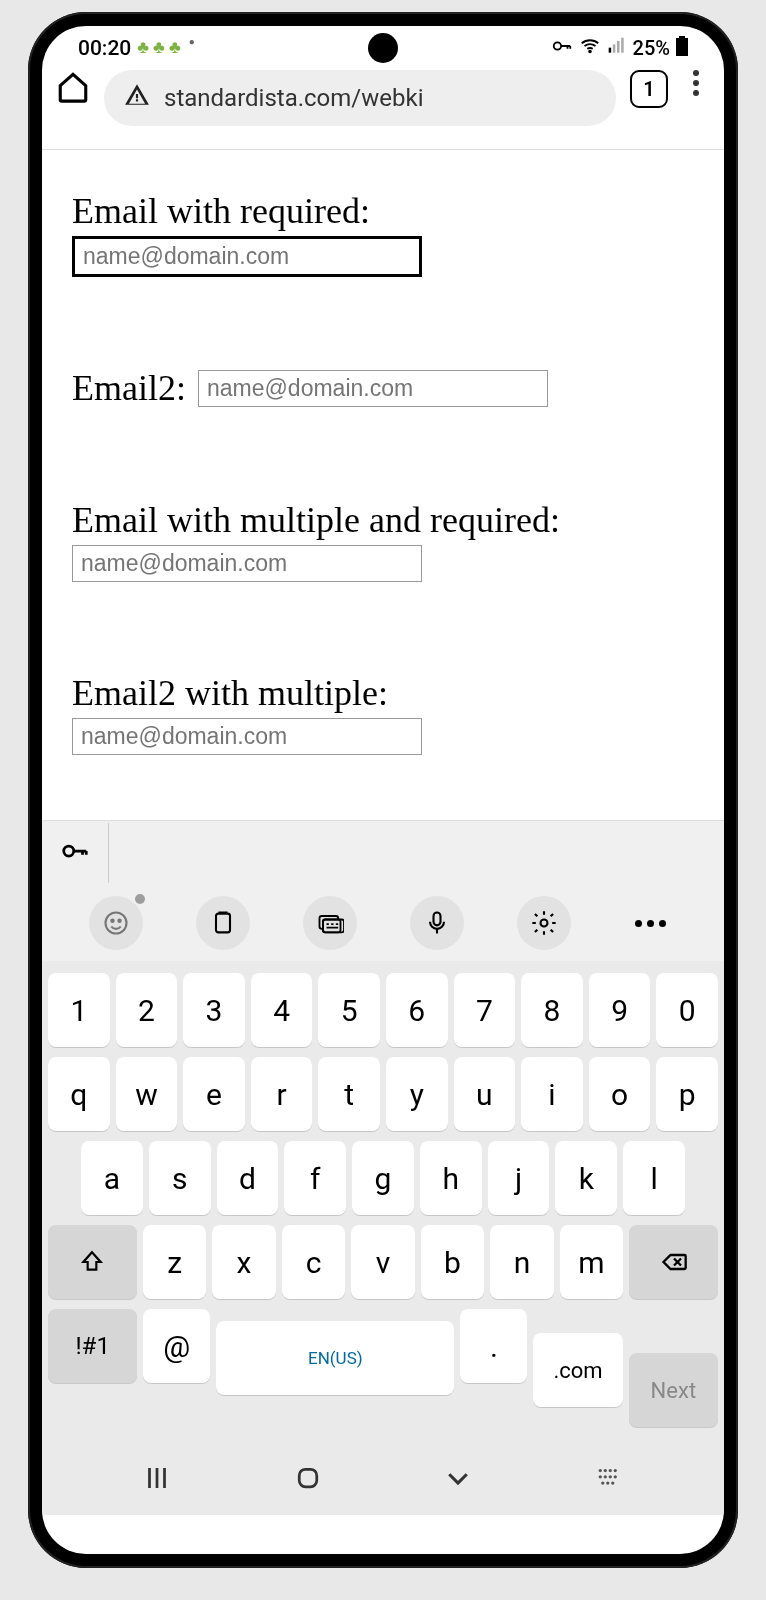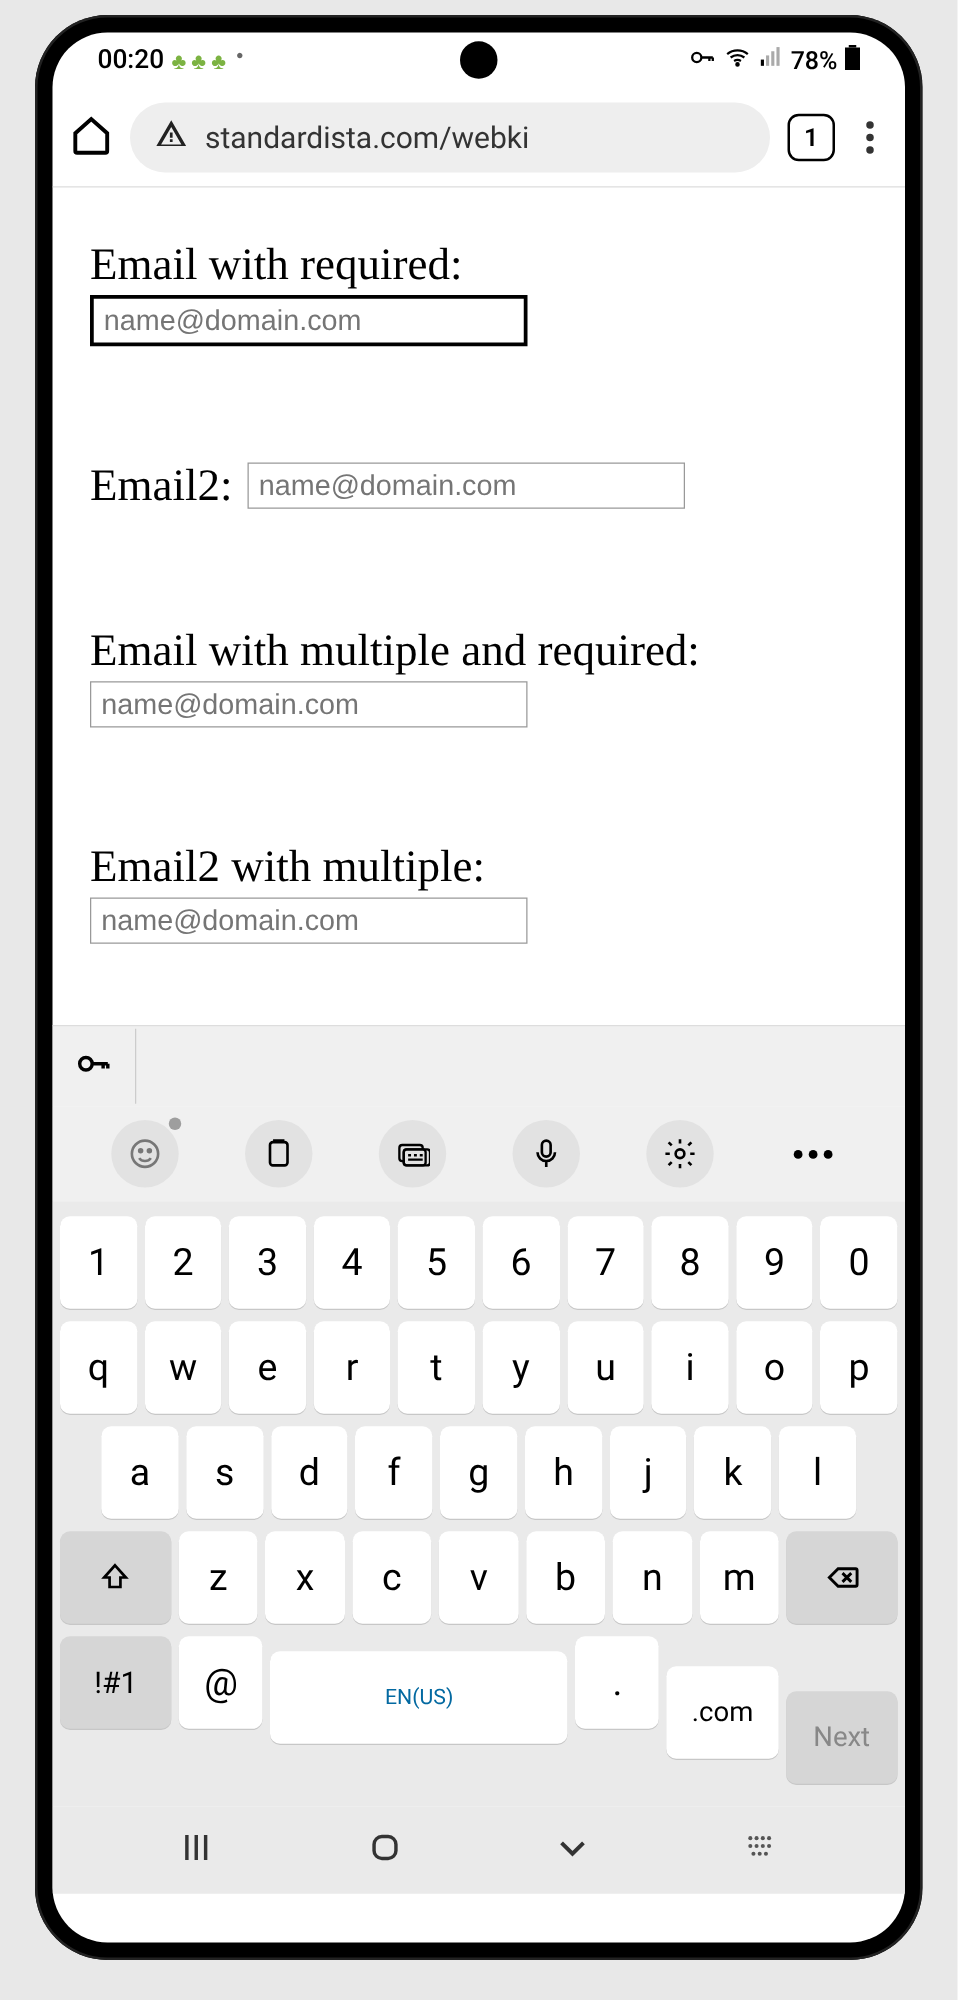--- a/index.html
+++ b/index.html
@@ -44,29 +44,29 @@
   .camera {
     position: absolute;
     left: 50%;
     top: 50%;
     transform: translate(-50%, -50%);
     width: 30px;
     height: 30px;
     background: #000;
     border-radius: 50%;
   }
-  .status-left { display: flex; align-items: flex-end; gap: 6px; }
+  .status-left { display: flex; align-items: flex-start; gap: 6px; }
   .status-right { display: flex; align-items: center; gap: 6px; font-size: 20px; }
   .android-dots { display: flex; gap: 4px; }
   .adot { color: #7cb342; font-size: 18px; }
   .gdot { color: #666; font-size: 10px; margin-left: 4px; }
   .browser-bar {
     height: 80px;
     display: flex;
-    align-items: center;
+    align-items: flex-start;
     padding: 0 14px;
     gap: 14px;
     border-bottom: 1px solid #ddd;
   }
   .home-icon svg { width: 34px; height: 34px; }
   .url-pill {
     flex: 1;
     background: #eeeeee;
     border-radius: 40px;
     height: 56px;
@@ -229,21 +229,21 @@
             </svg>
         </span>
         <span>
           <svg viewBox="0 0 24 24" width="20" height="20">
               <rect x="2" y="14" width="3" height="6" fill="#000"></rect>
               <rect x="7" y="10" width="3" height="10" fill="#aaa"></rect>
               <rect x="12" y="6" width="3" height="14" fill="#aaa"></rect>
               <rect x="17" y="2" width="3" height="18" fill="#aaa"></rect>
             </svg>
         </span>
-        <span>78%</span>
+        <span>25%</span>
         <span>
           <svg viewBox="0 0 12 20" width="12" height="20">
               <rect x="0" y="2" width="12" height="18" fill="#000"></rect>
               <rect x="3" y="0" width="6" height="2" fill="#000"></rect>
             </svg>
         </span>
       </div>
     </div>
 
     <div class="browser-bar">

